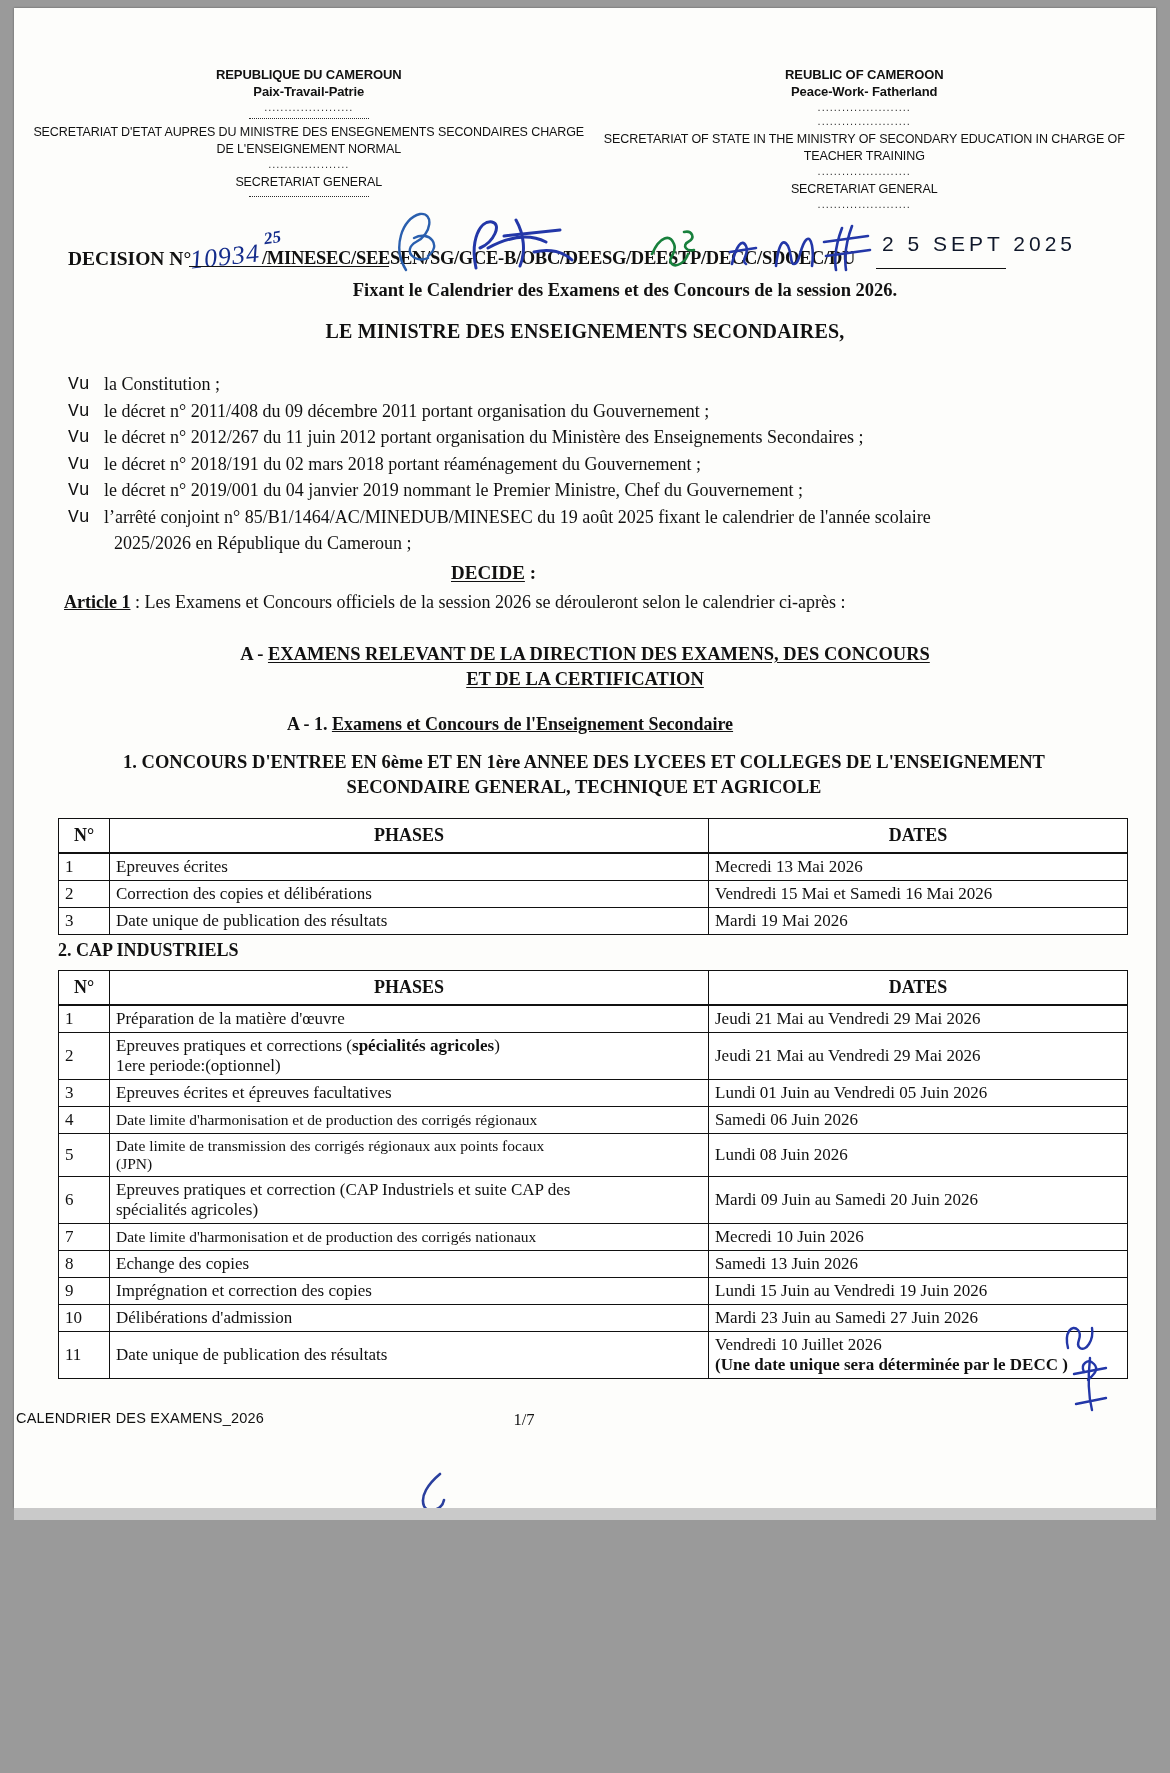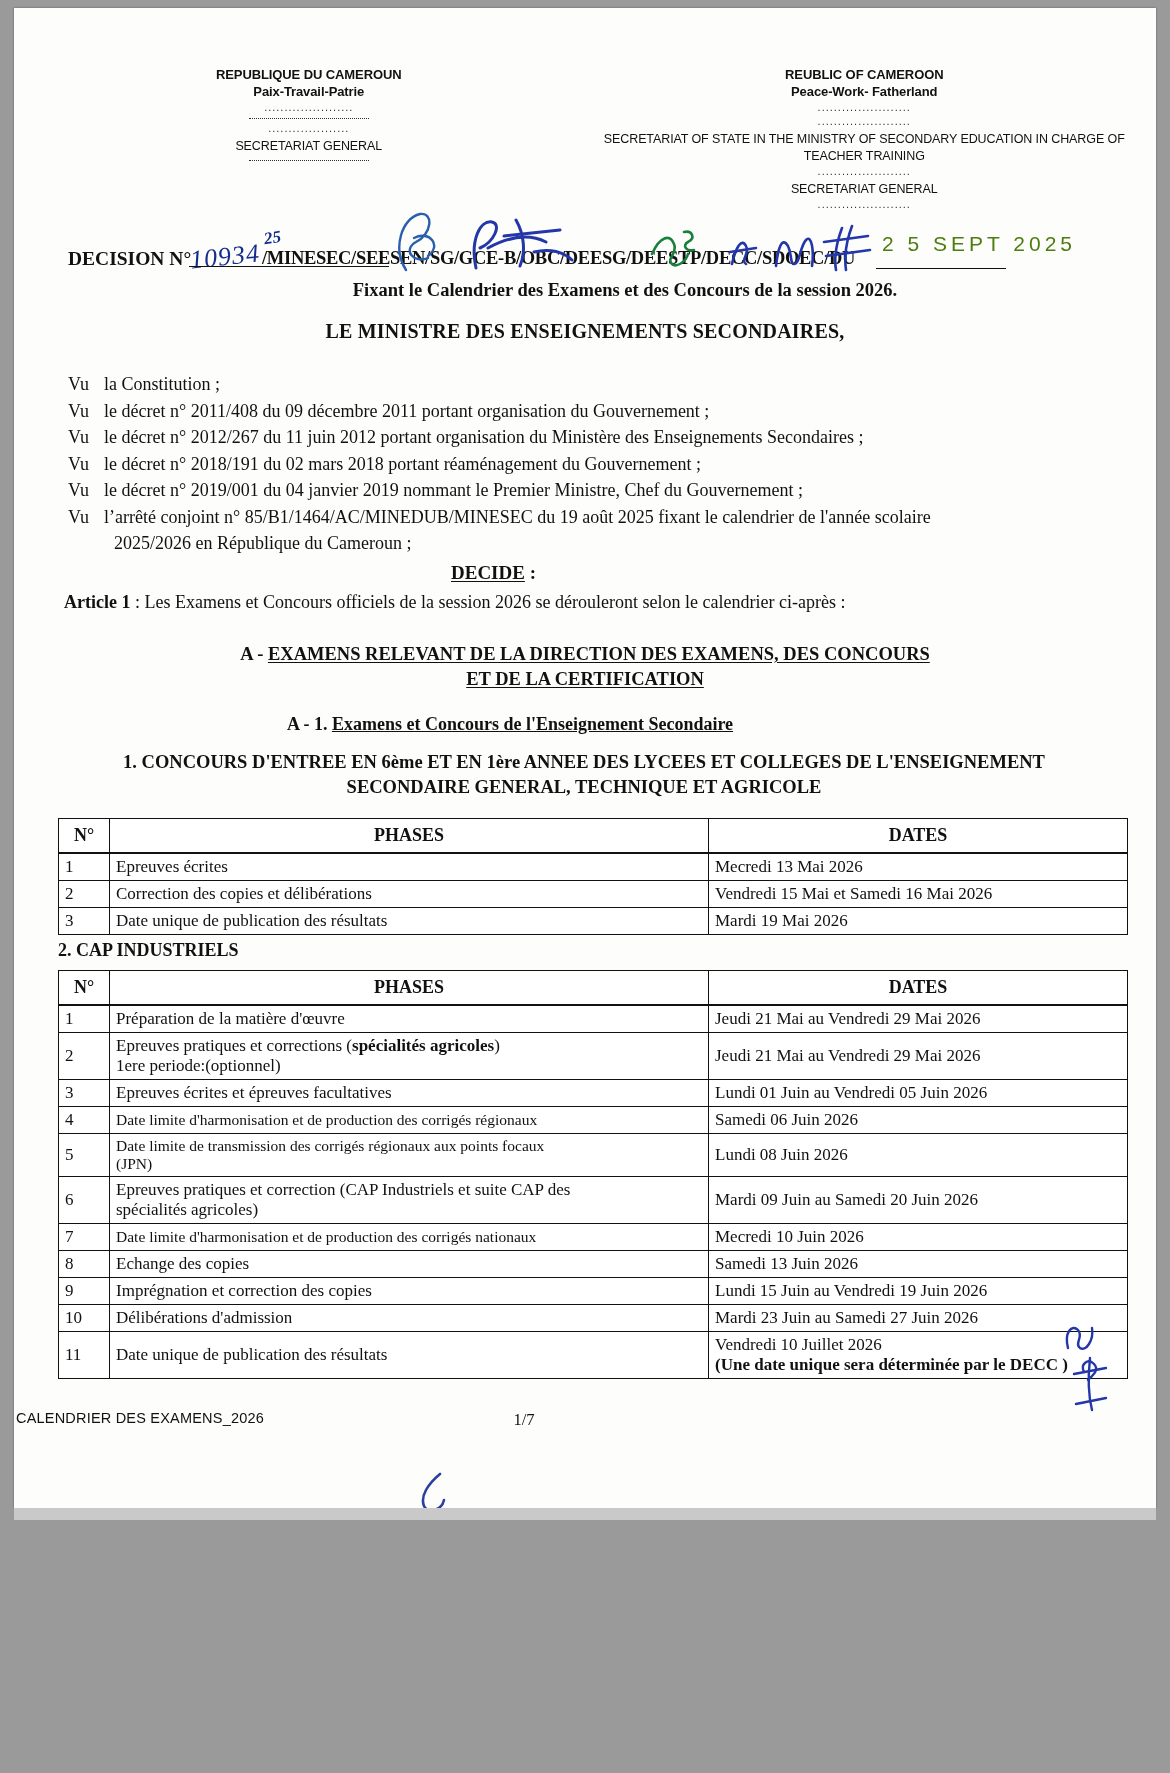--- a/index.html
+++ b/index.html
@@ -74,53 +74,53 @@
   }
   .hw-num{
     left:176px; top:-4px; font-size:26px; color:#152d8c;
     transform:rotate(-6deg); letter-spacing:1px; font-weight:normal;
   }
   .hw-num-sup{ left:250px; top:-18px; font-size:17px; color:#152d8c; transform:rotate(-8deg); }
   .stamp-date{
     position:absolute; left:868px; top:-14px;
     font-family:"Liberation Sans", sans-serif;
     font-size:21px; letter-spacing:4px; font-weight:normal;
-    color:#4d7c0f;
+    color:#0f172a;
   }
   .sig{ position:absolute; pointer-events:none; }
   .subtitle{
     position:absolute; top:272px; left:0; width:1142px;
     text-align:center; padding-left:40px;
     font-weight:bold; font-size:18.5px; color:#111;
   }
   .lm-title{
     position:absolute; top:312px; left:0; width:1142px;
     text-align:center; font-weight:bold; font-size:20px; color:#111;
     letter-spacing:.2px;
   }
   
   .vu-list{
     position:absolute; top:364px; left:54px; width:1020px;
     font-size:18px; line-height:24.5px; color:#111;
   }
   .vu-row{ display:flex; margin-bottom:2px; }
-  .vu-key{ width:36px; flex:0 0 36px; }
+  .vu-key{ width:36px; flex:0 0 36px;font-family:Liberation Mono, monospace; }
   .vu-txt{ flex:1; }
   .vu-cont{ margin-left:46px; }
   
   .decide{
     position:absolute; top:554px; left:0; width:959px; text-align:center;
     font-weight:bold; font-size:19px; color:#111;
   }
   .decide u{ text-decoration:underline; text-underline-offset:2px;}
   .article1{
     position:absolute; top:584px; left:50px; width:1050px;
     font-size:18px; color:#111;
   }
-  .article1 b{ }
+  .article1 b{ text-decoration:underline; }
   
   .secA{
     position:absolute; top:634px; left:0; width:1142px; text-align:center;
     font-weight:bold; font-size:18.5px; color:#111; line-height:25px;
   }
   .secA u{ text-decoration:underline; text-underline-offset:2px;}
   .secA1{
     position:absolute; top:706px; left:0; width:992px; text-align:center;
     font-weight:bold; font-size:18px; color:#111;
   }
@@ -189,20 +189,21 @@
 
 <div class="page">
   <div class="sheet">
 
     <div class="hdr">
       <div class="hdr-col left">
         <div class="hdr-strong hdr-line">REPUBLIQUE DU CAMEROUN</div>
         <div class="hdr-strong hdr-line">Paix-Travail-Patrie</div>
         <div class="dots">......................</div>
         <span class="sep"></span>
+        <div class="hdr-line">SECRETARIAT D'ETAT AUPRES DU MINISTRE DES ENSEGNEMENTS SECONDAIRES CHARGE DE L'ENSEIGNEMENT NORMAL</div>
         <div class="dots">....................</div>
         <div class="hdr-line">SECRETARIAT GENERAL</div>
         <span class="sep"></span>
       </div>
       <div class="hdr-col right">
         <div class="hdr-strong hdr-line">REUBLIC OF CAMEROON</div>
         <div class="hdr-strong hdr-line">Peace-Work- Fatherland</div>
         <div class="dots">.......................</div>
         <div class="dots">.......................</div>
         <div class="hdr-line">SECRETARIAT OF STATE IN THE MINISTRY OF SECONDARY EDUCATION IN CHARGE OF TEACHER TRAINING</div>

